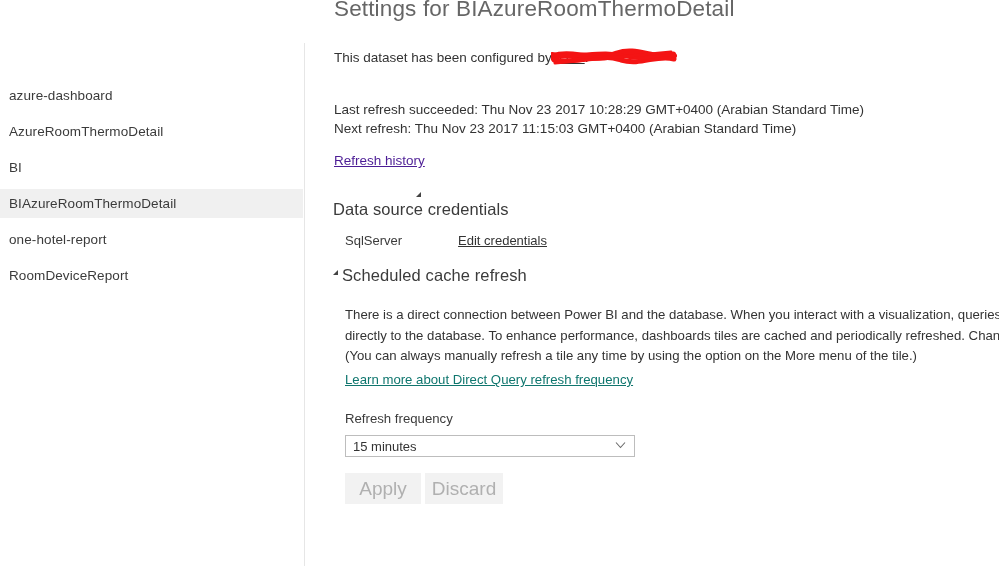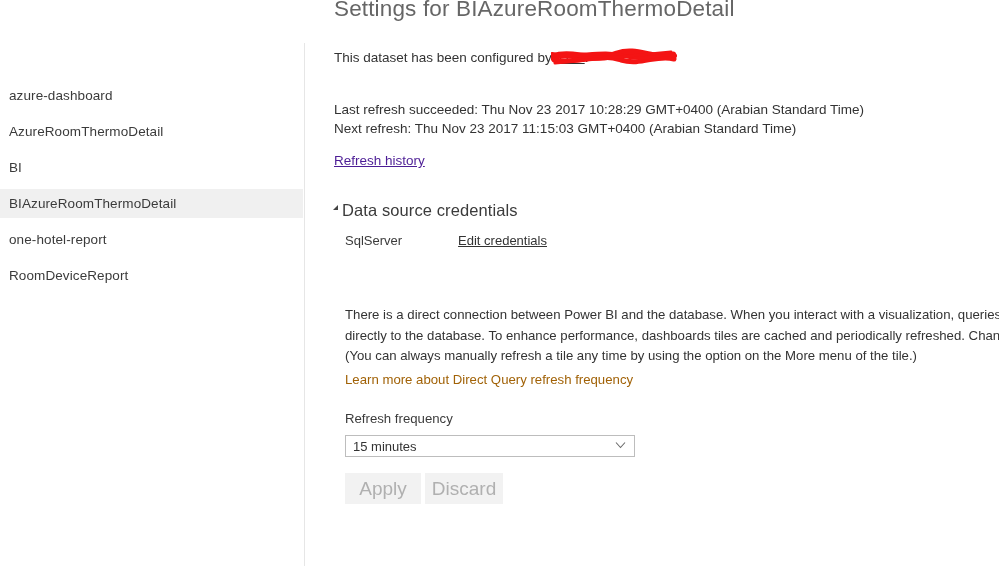--- a/index.html
+++ b/index.html
@@ -124,21 +124,21 @@
     position: absolute;
     left: 28px;
     display: flex;
     align-items: center;
     font-size: 16.5px;
     color: #3b3b3b;
     letter-spacing: .1px;
     white-space: nowrap;
     cursor: pointer;
   }
-  #sec-credentials { top: 201px; }
+  #sec-credentials { top: 195px; flex-direction: column; }
   #sec-cache { top: 266px; }
 
   .tri {
     width: 0;
     height: 0;
     margin-right: 4px;
     border-left: 5px solid transparent;
     border-bottom: 5px solid #444444;
     position: relative;
     top: -3px;
@@ -171,21 +171,22 @@
     line-height: 20.5px;
     color: #333333;
     white-space: pre;
   }
 
   #learn-more {
     position: absolute;
     left: 40px;
     top: 372px;
     font-size: 13.2px;
-    color: #a16207;
+    color: #0f766e;
+    text-decoration: underline;
     cursor: pointer;
     white-space: nowrap;
   }
 
   #freq-label {
     position: absolute;
     left: 40px;
     top: 411px;
     font-size: 13.2px;
     color: #3b3b3b;
@@ -280,20 +281,24 @@
   <div id="sec-credentials" class="section-header">
     <span class="tri"></span>
     <span>Data source credentials</span>
   </div>
 
   <div id="sqlserver-row">
     <span id="sqlserver-label">SqlServer</span>
     <span id="edit-credentials">Edit credentials</span>
   </div>
 
+  <div id="sec-cache" class="section-header">
+    <span class="tri"></span>
+    <span>Scheduled cache refresh</span>
+  </div>
 
   <div id="cache-desc">There is a direct connection between Power BI and the database. When you interact with a visualization, queries are
 directly to the database. To enhance performance, dashboards tiles are cached and periodically refreshed. Change t
 (You can always manually refresh a tile any time by using the option on the More menu of the tile.)</div>
 
   <div id="learn-more">Learn more about Direct Query refresh frequency</div>
 
   <div id="freq-label">Refresh frequency</div>
 
   <div id="freq-select-wrap">

